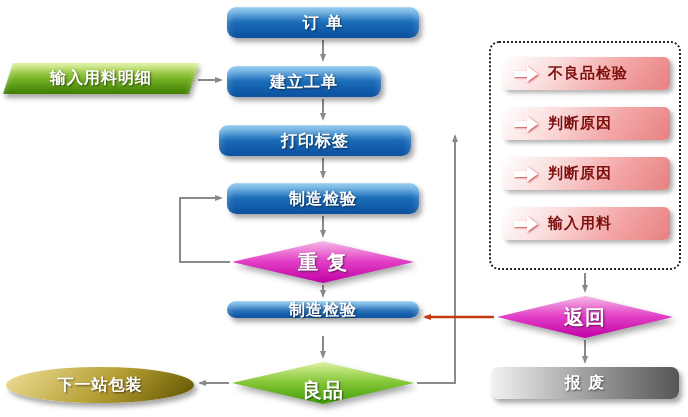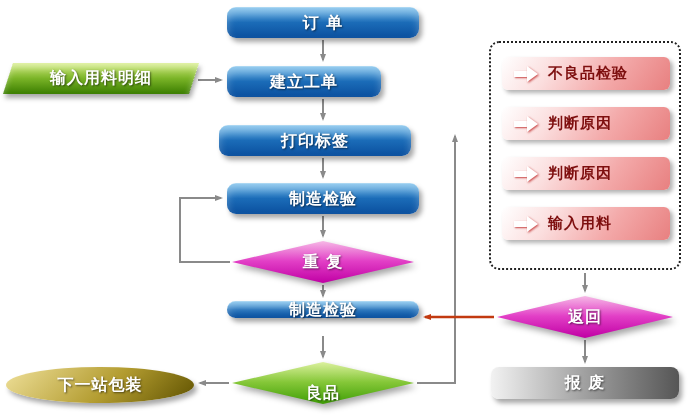--- a/index.html
+++ b/index.html
@@ -51,21 +51,21 @@
   .dwrap {
     position: absolute;
     z-index: 2;
     filter: drop-shadow(3px 4px 3px rgba(0,0,0,0.35));
   }
   .dwrap .diamond {
     position: relative;
     width: 100%; height: 100%;
     display: flex; align-items: center; justify-content: center;
     clip-path: polygon(50% 0, 100% 50%, 50% 100%, 0 50%);
-    color: #fff; font-weight: bold; font-size: 16px;
+    color: #fff; font-weight: bold; font-size: 20px;
     text-shadow: 1px 1px 2px rgba(0,0,0,0.55);
     letter-spacing: 1px;
   }
   .diamond.magenta { background: linear-gradient(180deg, #f6b9e6 0%, #e23fc6 48%, #c000a4 100%); }
   .diamond.green   { background: linear-gradient(180deg, #dcf19e 0%, #85c738 48%, #3f9e06 100%); align-items: flex-end; }
   
   .ellipse {
     border-radius: 50%;
     background: linear-gradient(135deg, #efe09a 0%, #b39c30 55%, #5f5200 100%);
     box-shadow: 3px 4px 5px rgba(0,0,0,0.35);

